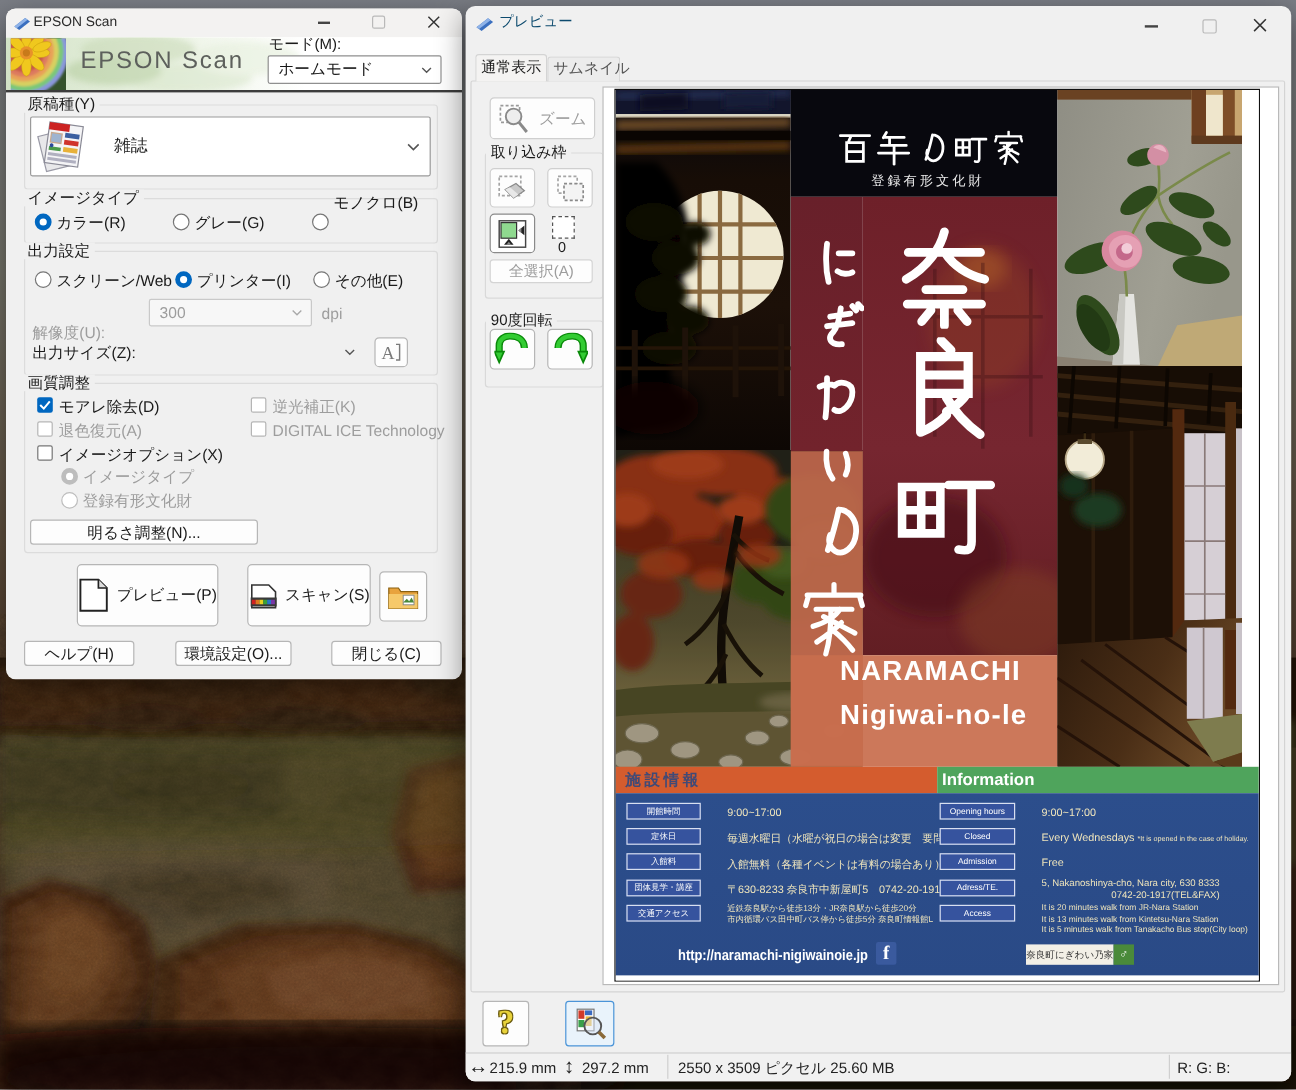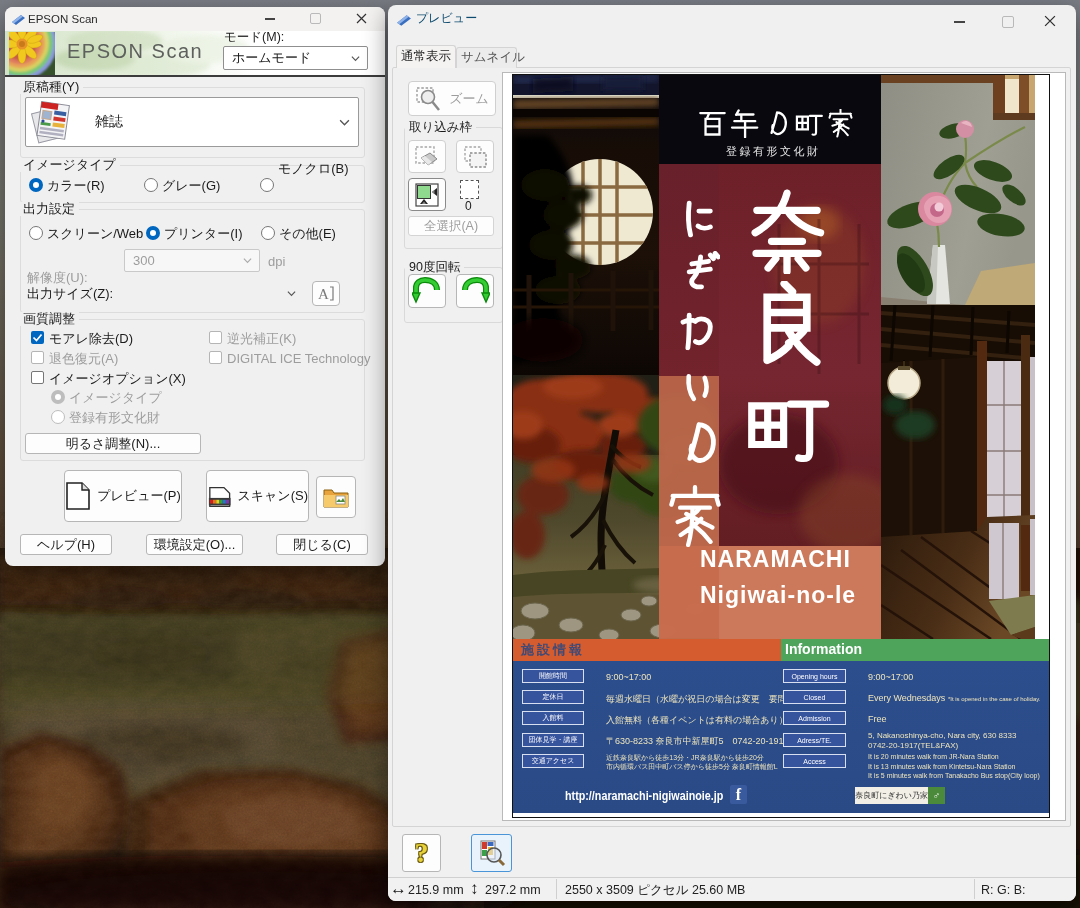--- a/index.html
+++ b/index.html
@@ -257,21 +257,21 @@
   <div class="cb cbd" style="left:26px;top:344px;"></div>
     <div class="txt gray" style="left:44px;top:344px;">退色復元(A)</div>
   <div class="cb cbd" style="left:204px;top:344px;"></div>
     <div class="txt gray" style="left:222px;top:344px;">DIGITAL ICE Technology</div>
   <div class="cb" style="left:26px;top:364px;"></div>
     <div class="txt" style="left:44px;top:364px;">イメージオプション(X)</div>
   <div class="rad raddissel" style="left:46px;top:383px;"></div>
     <div class="txt gray" style="left:64px;top:383px;">イメージタイプ</div>
   <div class="rad raddis" style="left:46px;top:403px;"></div>
     <div class="txt gray" style="left:64px;top:403px;">登録有形文化財</div>
-  <div class="btn" style="left:20px;top:426px;width:176px;height:21px;border-radius:3px;">明るさ調整(N)...</div>
+  <div class="btn" style="left:20px;top:426px;width:190px;height:21px;border-radius:3px;">明るさ調整(N)...</div>
 
   <div class="btn" style="left:59px;top:463px;width:118px;height:52px;">
     <svg width="26" height="30" viewBox="0 0 26 30" style="margin-right:6px">
         <path d="M2,2 L17,2 L24,9 L24,28 L2,28 Z" fill="#fff" stroke="#222" stroke-width="1.6"></path>
         <path d="M17,2 L17,9 L24,9" fill="#ddd" stroke="#222" stroke-width="1.4"></path>
       </svg>
     <span>プレビュー(P)</span>
   </div>
   <div class="btn" style="left:201px;top:463px;width:103px;height:52px;">
     <svg width="27" height="27" viewBox="0 0 27 27" style="margin-right:5px">
@@ -668,21 +668,21 @@
     <div class="itx" style="left:93px;top:660px;">〒630-8233 奈良市中新屋町5　0742-20-1917</div>
     <div class="itx" style="left:93px;top:678px;font-size:7px;line-height:9px;">近鉄奈良駅から徒歩13分・JR奈良駅から徒歩20分<br>市内循環バス田中町バス停から徒歩5分 奈良町情報館L</div>
     <div class="ibtn" style="left:270px;top:594px;width:63px;">Opening hours</div>
     <div class="ibtn" style="left:270px;top:615px;width:63px;">Closed</div>
     <div class="ibtn" style="left:270px;top:636px;width:63px;">Admission</div>
     <div class="ibtn" style="left:270px;top:658px;width:63px;">Adress/TE.</div>
     <div class="ibtn" style="left:270px;top:679px;width:63px;">Access</div>
     <div class="itx" style="left:355px;top:597px;">9:00~17:00</div>
     <div class="itx" style="left:355px;top:618px;">Every Wednesdays <span style="font-size:6px">*It is opened in the case of holiday.</span></div>
     <div class="itx" style="left:355px;top:639px;">Free</div>
-    <div class="itx" style="left:355px;top:656px;font-size:8px;line-height:10px;">5, Nakanoshinya-cho, Nara city, 630 8333<br>0742-20-1917(TEL&amp;FAX)</div>
+    <div class="itx" style="left:355px;top:656px;font-size:8px;line-height:10px;text-align:right;">5, Nakanoshinya-cho, Nara city, 630 8333<br>0742-20-1917(TEL&amp;FAX)</div>
     <div class="itx" style="left:355px;top:677px;font-size:7px;line-height:9.5px;">It is 20 minutes walk from JR-Nara Station<br>It is 13 minutes walk from Kintetsu-Nara Station<br>It is 5 minutes walk from Tanakacho Bus stop(City loop)</div>
     <div class="txt" style="left:52px;top:714px;font-size:12.5px;font-weight:bold;color:#fff;transform:scaleX(0.86);transform-origin:0 0;">http://naramachi-nigiwainoie.jp</div>
     <div class="ab" style="left:217px;top:710px;width:17px;height:19px;background:#3a5a9e;border-radius:2px;color:#fff;font-family:'Liberation Serif';font-weight:bold;font-size:16px;text-align:center;line-height:20px;">f</div>
     <div class="ab" style="left:342px;top:712px;width:73px;height:17px;background:#f2efe6;font-size:8px;color:#333;display:flex;align-items:center;justify-content:center;">奈良町にぎわい乃家</div>
     <div class="ab" style="left:415px;top:712px;width:17px;height:17px;background:#4a8a3a;color:#fff;font-size:10px;text-align:center;line-height:17px;">♂</div>
 
     <div class="ab" style="left:0;top:738px;width:536px;height:6px;background:#fff;"></div>
   </div>
 
   <div class="btn" style="left:14px;top:829px;width:39px;height:38px;border-radius:3px;">

